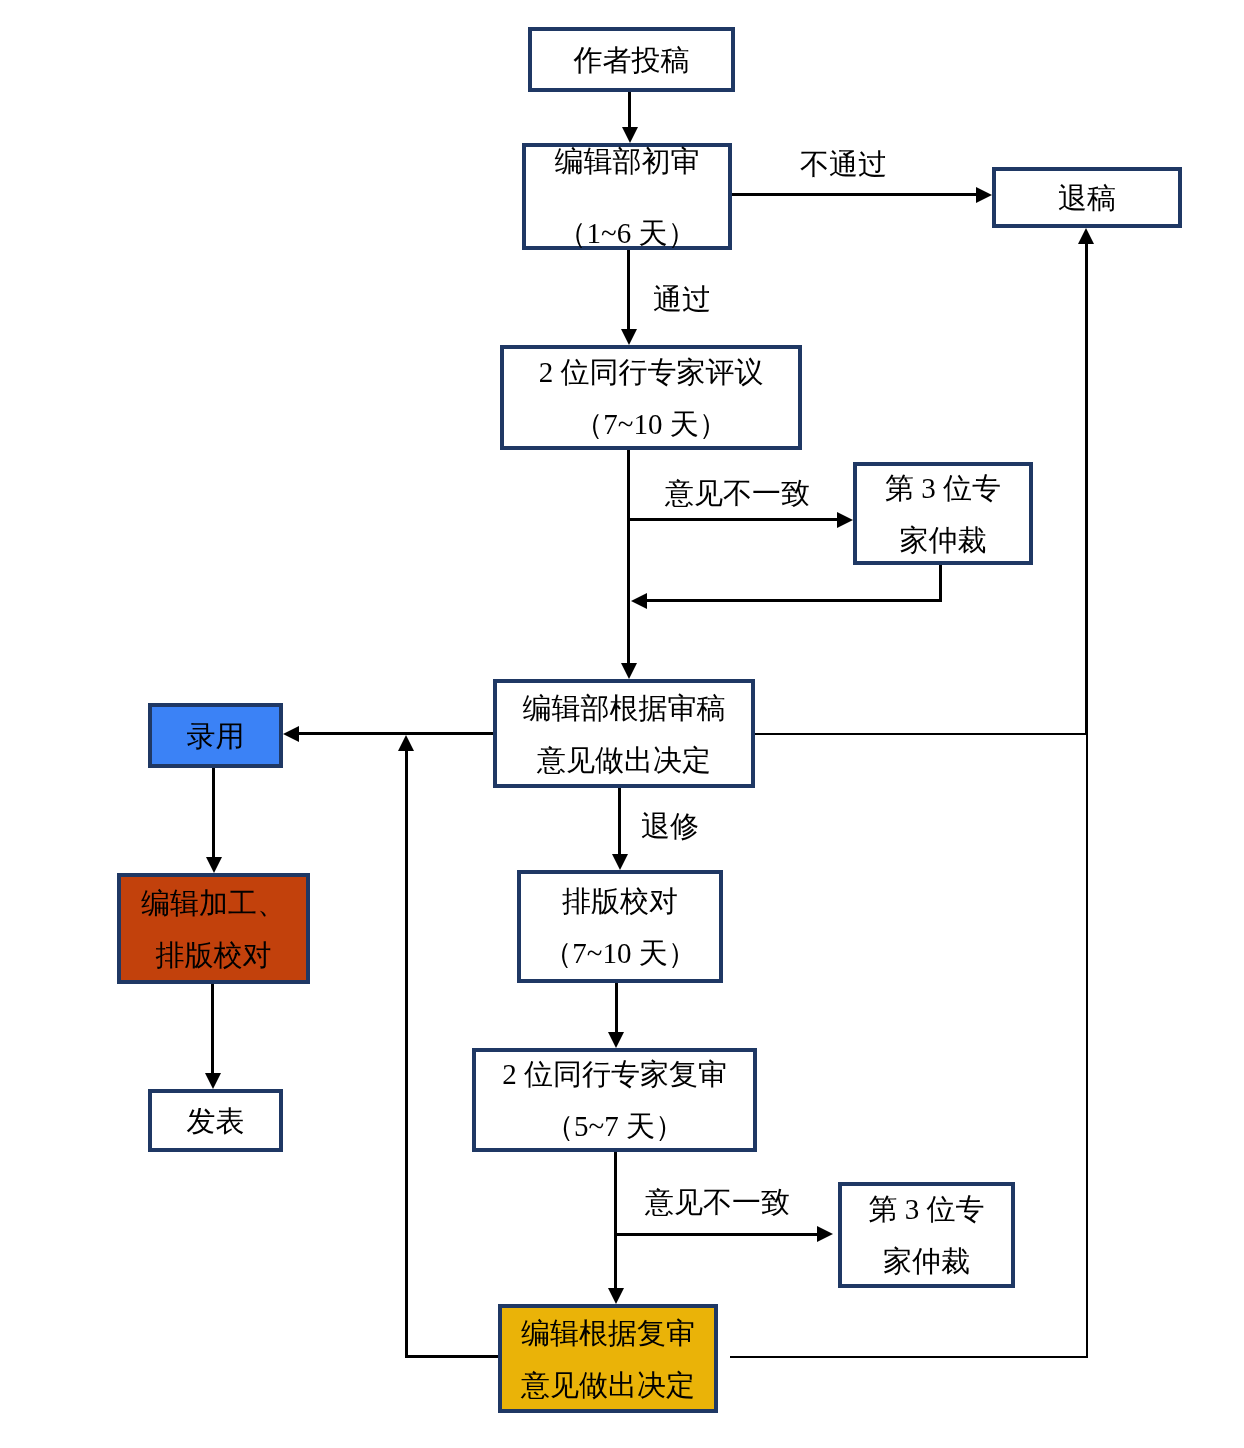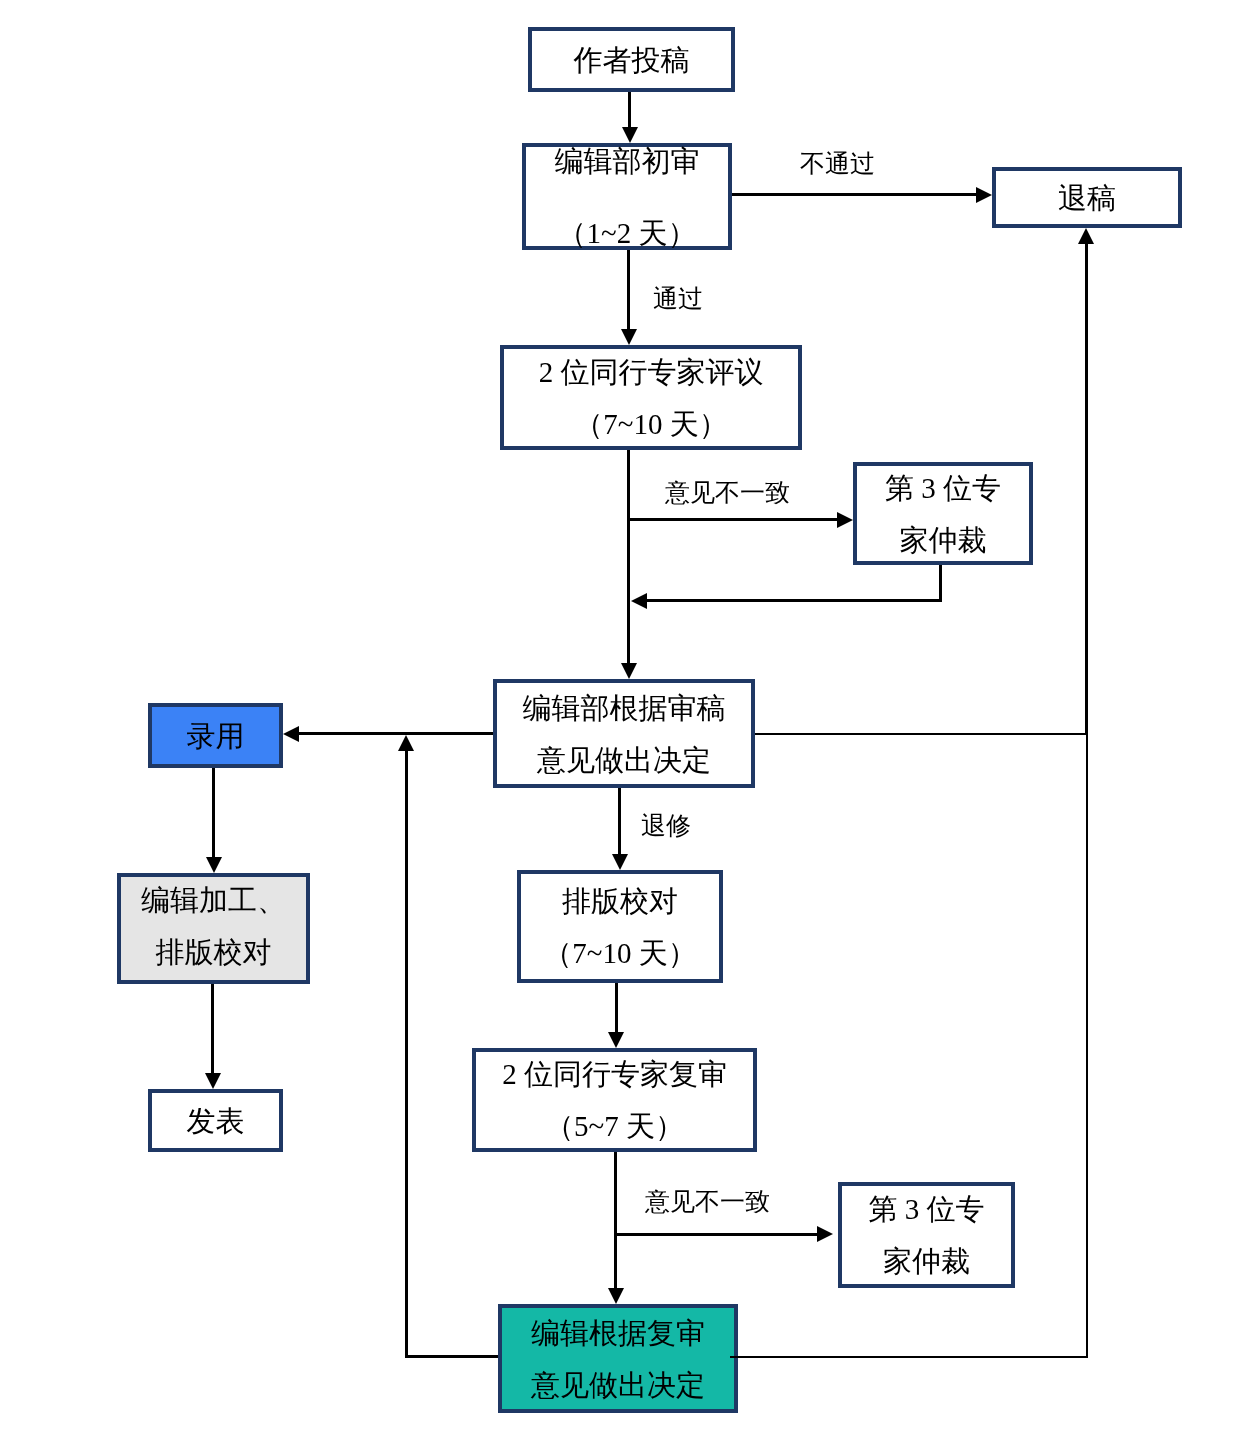--- a/index.html
+++ b/index.html
@@ -27,21 +27,21 @@
     justify-content: center;
     text-align: center;
     font-size: 29px;
     line-height: 52px;
     white-space: nowrap;
   }
   .box span { display: block; }
   .lbl {
     position: absolute;
     color: #000000;
-    font-size: 25px;
+    font-size: 29px;
     line-height: 32px;
     white-space: nowrap;
   }
   .hline, .vline {
     position: absolute;
     background: #000000;
   }
   .arr {
     position: absolute;
     width: 0;
@@ -56,21 +56,21 @@
 <body>
 
 <div class="canvas">
 
   <div class="box" style="left: 528px; top: 27px; width: 207px; height: 65px; border-color: rgb(31, 56, 100); background: rgb(255, 255, 255); color: rgb(0, 0, 0);">
     <span>作者投稿</span>
   </div>
 
   <div class="box" style="left: 522px; top: 143px; width: 210px; height: 107px; border-color: rgb(31, 56, 100); background: rgb(255, 255, 255); color: rgb(0, 0, 0); gap: 20px;">
     <span>编辑部初审</span>
-    <span>（1~2 天）</span>
+    <span>（1~6 天）</span>
   </div>
 
   <div class="box" style="left: 992px; top: 167px; width: 190px; height: 61px; border-color: rgb(31, 56, 100); background: rgb(255, 255, 255); color: rgb(0, 0, 0);">
     <span>退稿</span>
   </div>
 
   <div class="box" style="left: 500px; top: 345px; width: 302px; height: 105px; border-color: rgb(31, 56, 100); background: rgb(255, 255, 255); color: rgb(0, 0, 0);">
     <span>2 位同行专家评议</span>
     <span>（7~10 天）</span>
   </div>
@@ -87,40 +87,40 @@
 
   <div class="box" style="left: 148px; top: 703px; width: 135px; height: 65px; border-color: rgb(31, 56, 100); background: #3b82f6; color: rgb(0, 0, 0);">
     <span>录用</span>
   </div>
 
   <div class="box" style="left: 517px; top: 870px; width: 206px; height: 113px; border-color: rgb(31, 56, 100); background: rgb(255, 255, 255); color: rgb(0, 0, 0);">
     <span>排版校对</span>
     <span>（7~10 天）</span>
   </div>
 
-  <div class="box" style="left: 117px; top: 873px; width: 193px; height: 111px; border-color: rgb(31, 56, 100); background: #e5e5e5; color: rgb(0, 0, 0); font-family: Liberation Mono, monospace;">
+  <div class="box" style="left: 117px; top: 873px; width: 193px; height: 111px; border-color: rgb(31, 56, 100); background: #c2410c; color: rgb(0, 0, 0);">
     <span>编辑加工、</span>
     <span>排版校对</span>
   </div>
 
   <div class="box" style="left: 148px; top: 1089px; width: 135px; height: 63px; border-color: rgb(31, 56, 100); background: rgb(255, 255, 255); color: rgb(0, 0, 0);">
     <span>发表</span>
   </div>
 
   <div class="box" style="left: 472px; top: 1048px; width: 285px; height: 104px; border-color: rgb(31, 56, 100); background: rgb(255, 255, 255); color: rgb(0, 0, 0);">
     <span>2 位同行专家复审</span>
     <span>（5~7 天）</span>
   </div>
 
   <div class="box" style="left: 838px; top: 1182px; width: 177px; height: 106px; border-color: rgb(31, 56, 100); background: rgb(255, 255, 255); color: rgb(0, 0, 0);">
     <span>第 3 位专</span>
     <span>家仲裁</span>
   </div>
 
-  <div class="box" style="left: 498px; top: 1304px; width: 240px; height: 109px; border-color: rgb(31, 56, 100); background: #14b8a6; color: rgb(0, 0, 0);">
+  <div class="box" style="left: 498px; top: 1304px; width: 220px; height: 109px; border-color: rgb(31, 56, 100); background: #eab308; color: rgb(0, 0, 0);">
     <span>编辑根据复审</span>
     <span>意见做出决定</span>
   </div>
 
   <div class="lbl" style="left:800px; top:148px;">不通过</div>
   <div class="lbl" style="left:653px; top:283px;">通过</div>
   <div class="lbl" style="left:665px; top:477px;">意见不一致</div>
   <div class="lbl" style="left:641px; top:810px;">退修</div>
   <div class="lbl" style="left:645px; top:1186px;">意见不一致</div>
 

